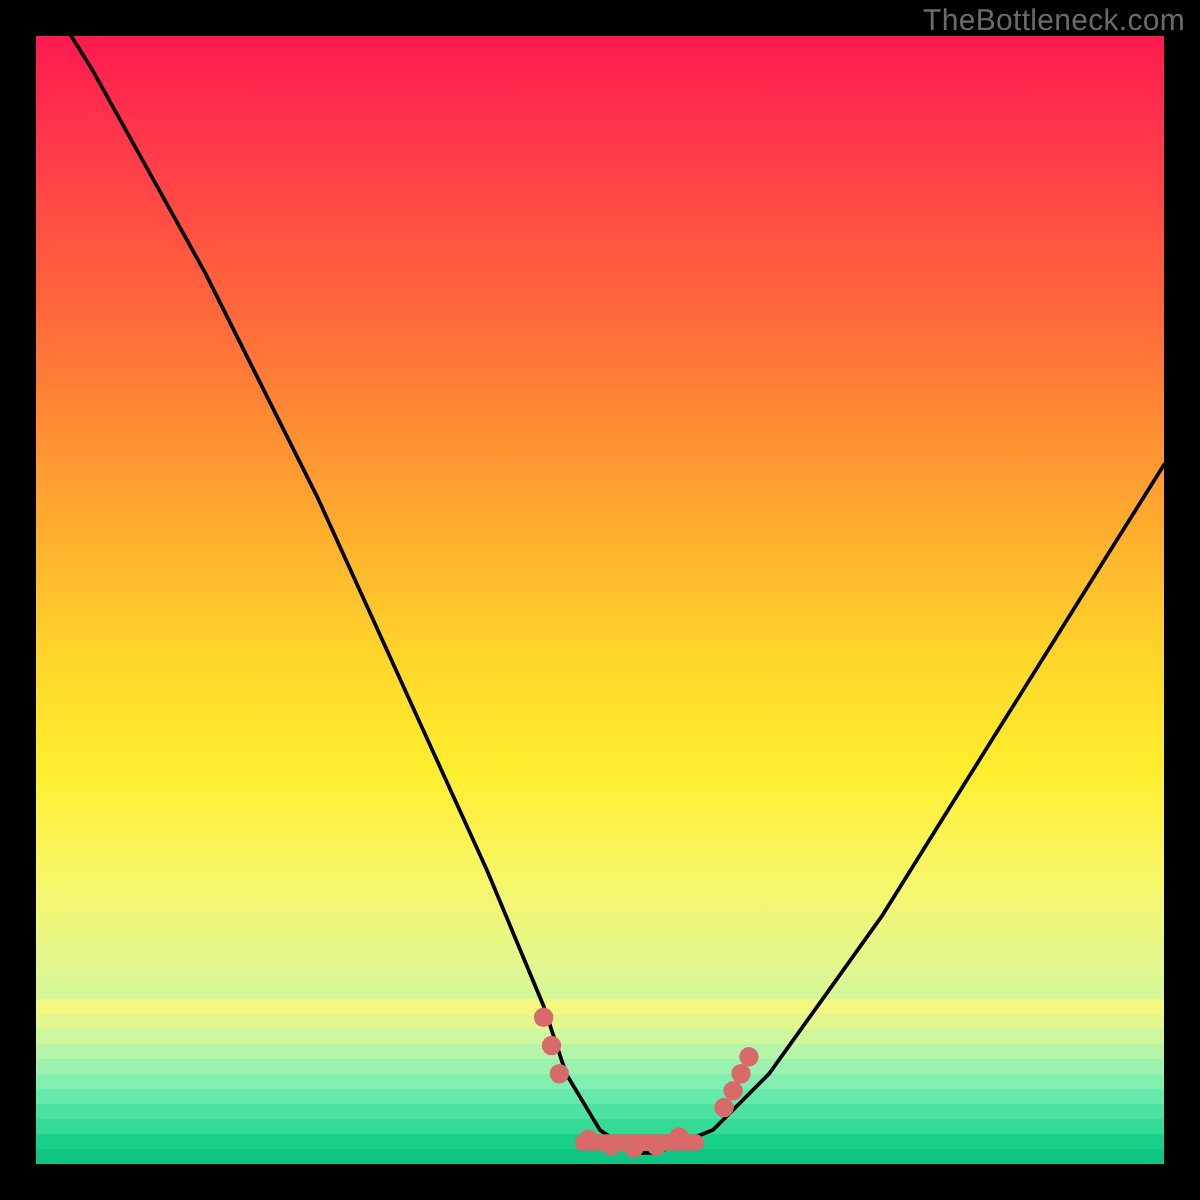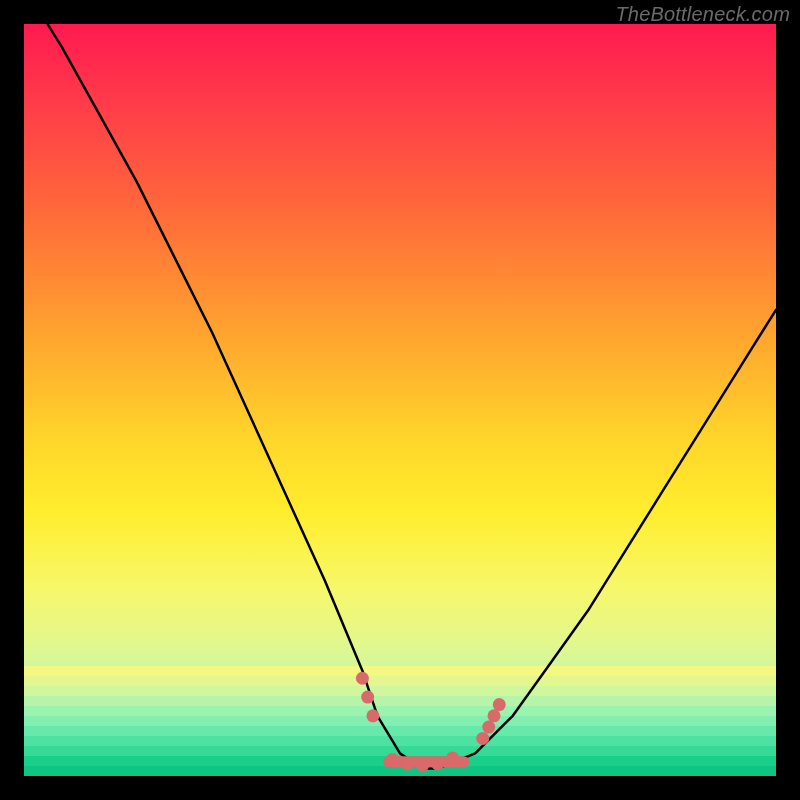--- a/index.html
+++ b/index.html
@@ -9,21 +9,20 @@
     height: 800px;
     overflow: hidden;
     background: #000;
     font-family: Arial, Helvetica, sans-serif;
   }
   .stage {
     position: relative;
     width: 800px;
     height: 596px;
     background: #000;
-    font-style: italic;
   }
   .plot-area {
     position: absolute;
     left: 24px;
     top: 24px;
     width: 752px;
     height: 752px;
     background: linear-gradient(to bottom,
       #ff1a50 0%,
       #ff3a4a 10%,

